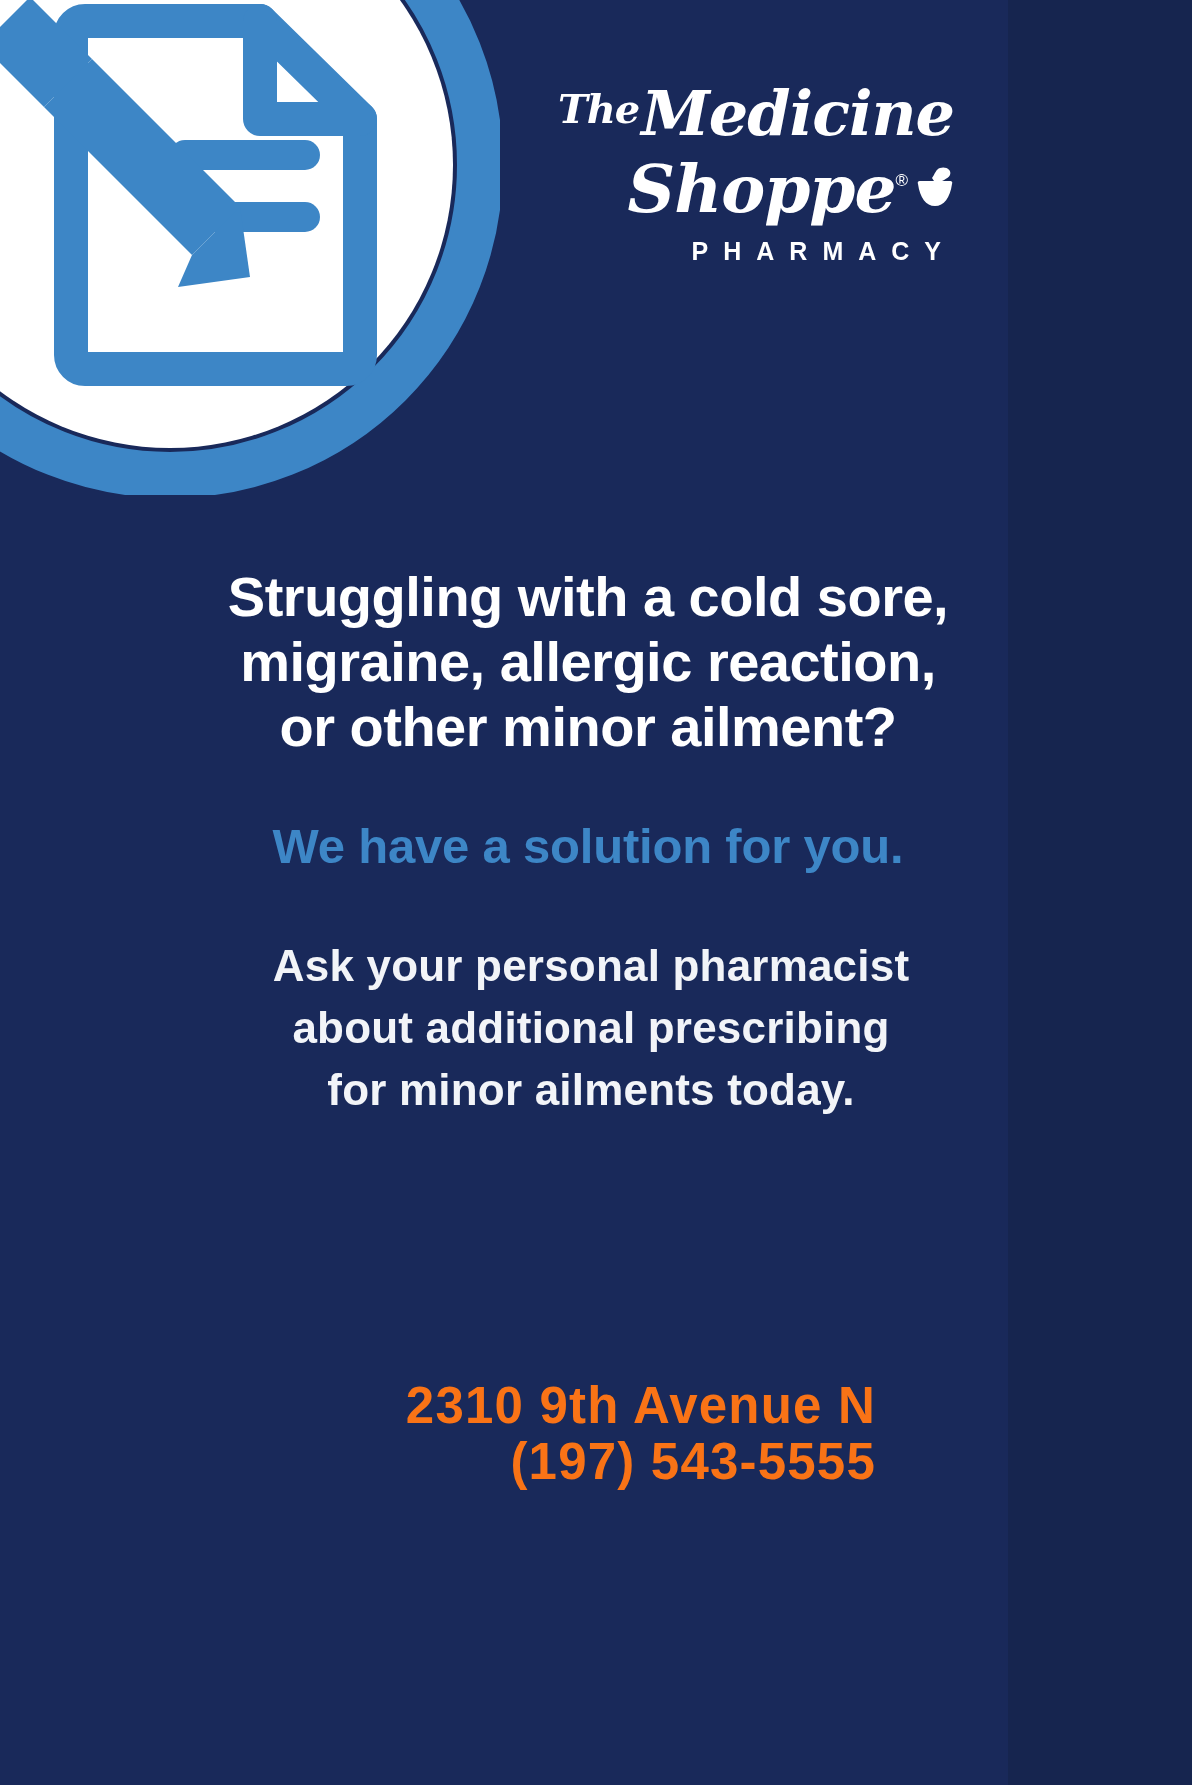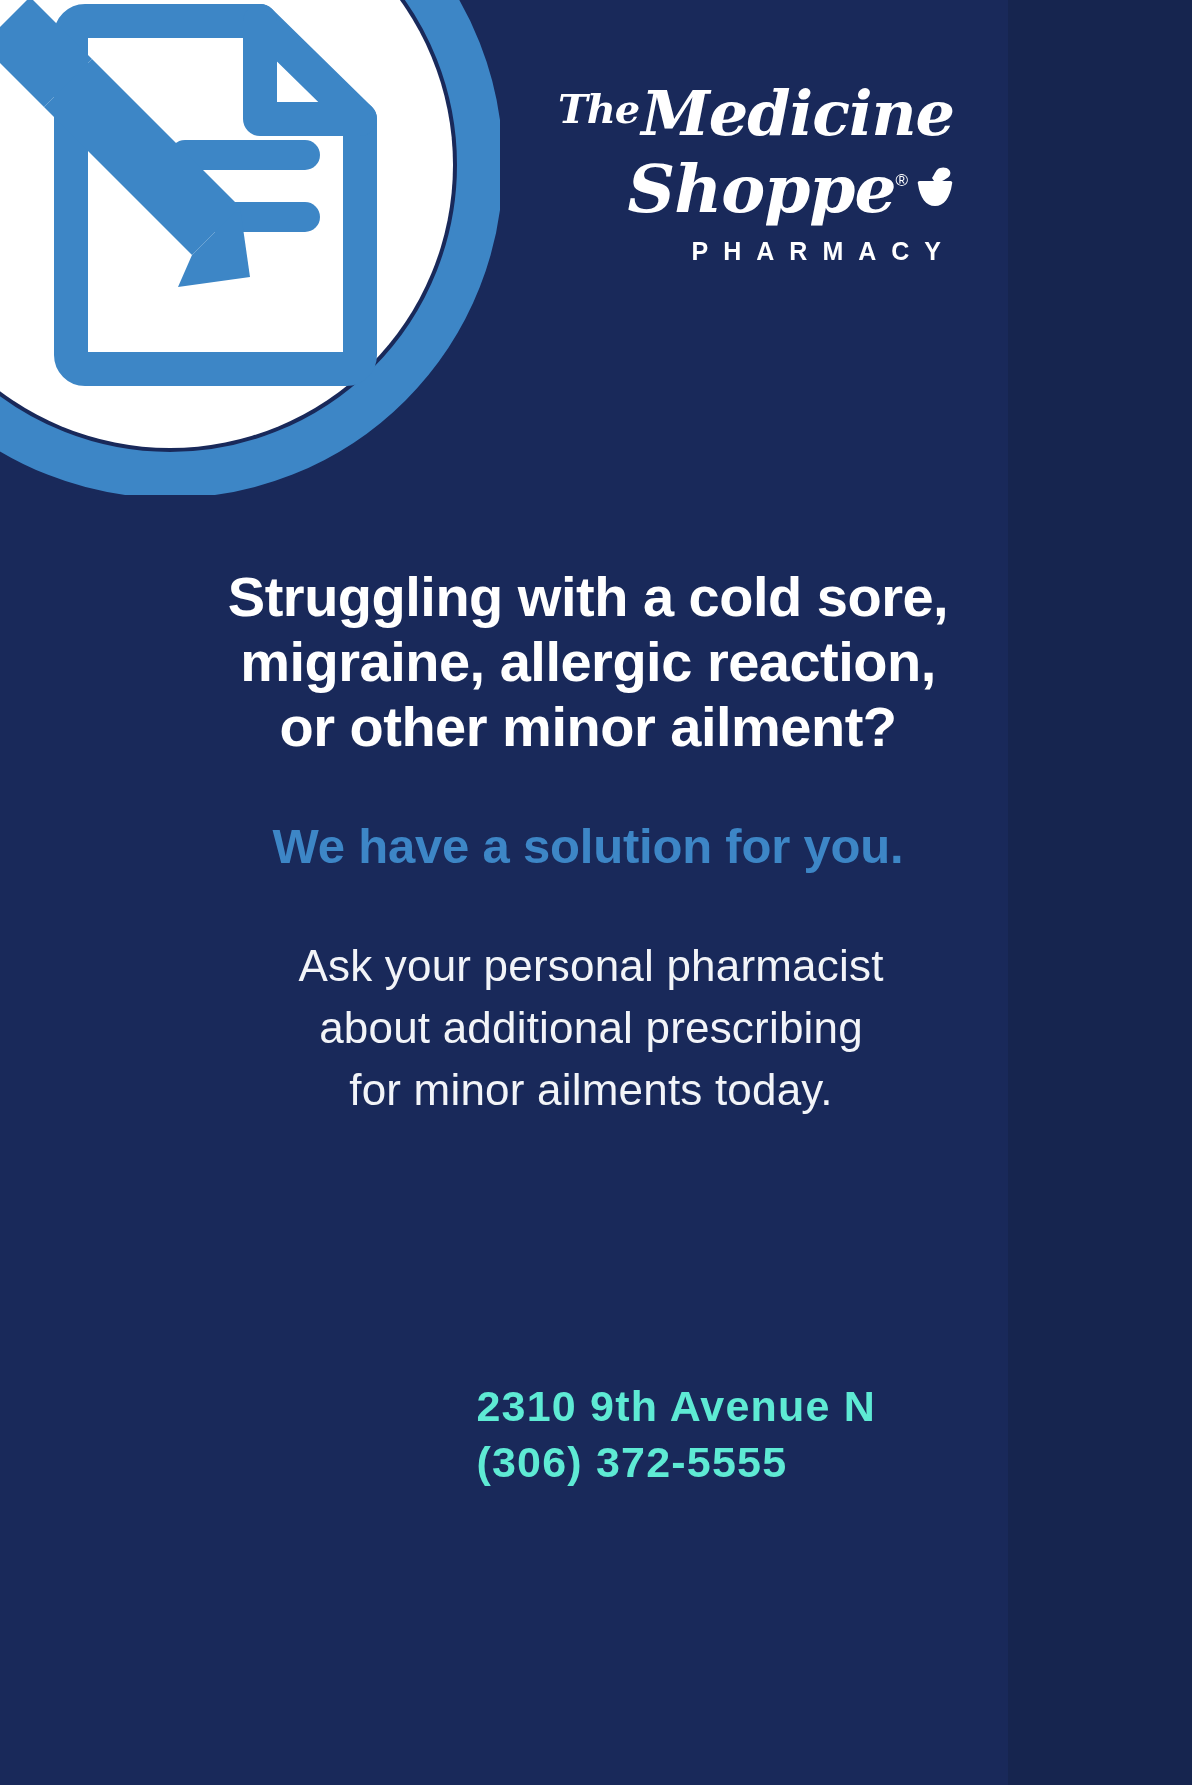--- a/index.html
+++ b/index.html
@@ -105,39 +105,40 @@
     font-family: "Liberation Sans", sans-serif;
     font-weight: bold;
     font-size: 49px;
     line-height: 58px;
     color: #3d86c6;
     letter-spacing: -0.2px;
     margin: 58px 0 8px 0;
   }
   .body-copy {
     font-family: "Liberation Sans", sans-serif;
-    font-weight: normal;
+    font-weight: bold;
     font-size: 44px;
     line-height: 62px;
     color: #f2f4f8;
     letter-spacing: 0.2px;
     margin: 60px 0 0 6px;
   }
 
   
   #address {
     position: absolute;
     right: 132px;
     bottom: 295px;
-    font-family: "Liberation Sans", sans-serif;
-    font-weight: bold;
-    font-size: 43px;
+    text-align: right;
+    font-family: "Liberation Sans", sans-serif;
+    font-weight: bold;
+    font-size: 51px;
     line-height: 56px;
     letter-spacing: 1.2px;
-    color: #5eead4;
+    color: #f97316;
   }
   #address div { white-space: nowrap; }
 </style>
 </head>
 <body>
 
 <div id="poster">
 
   <div id="badge">
     <svg viewBox="0 0 660 660" xmlns="http://www.w3.org/2000/svg" aria-hidden="true">
@@ -191,16 +192,16 @@
 
     <p class="body-copy">
       <span>Ask your personal pharmacist</span><br>
       <span>about additional prescribing</span><br>
       <span>for minor ailments today.</span>
     </p>
   </div>
 
   <div id="address">
     <div>2310 9th Avenue N</div>
-    <div>(306) 372-5555</div>
+    <div>(197) 543-5555</div>
   </div>
 
 </div>
 
 </body></html>

